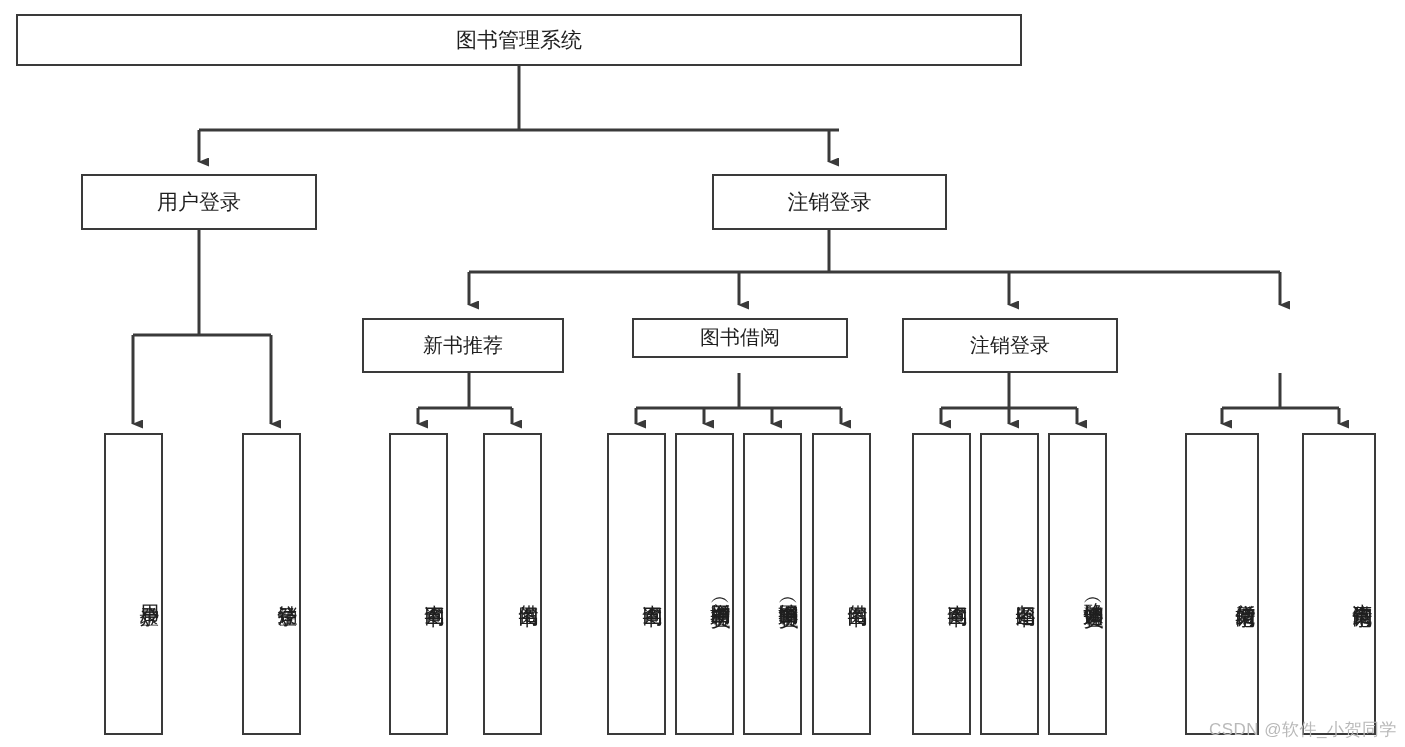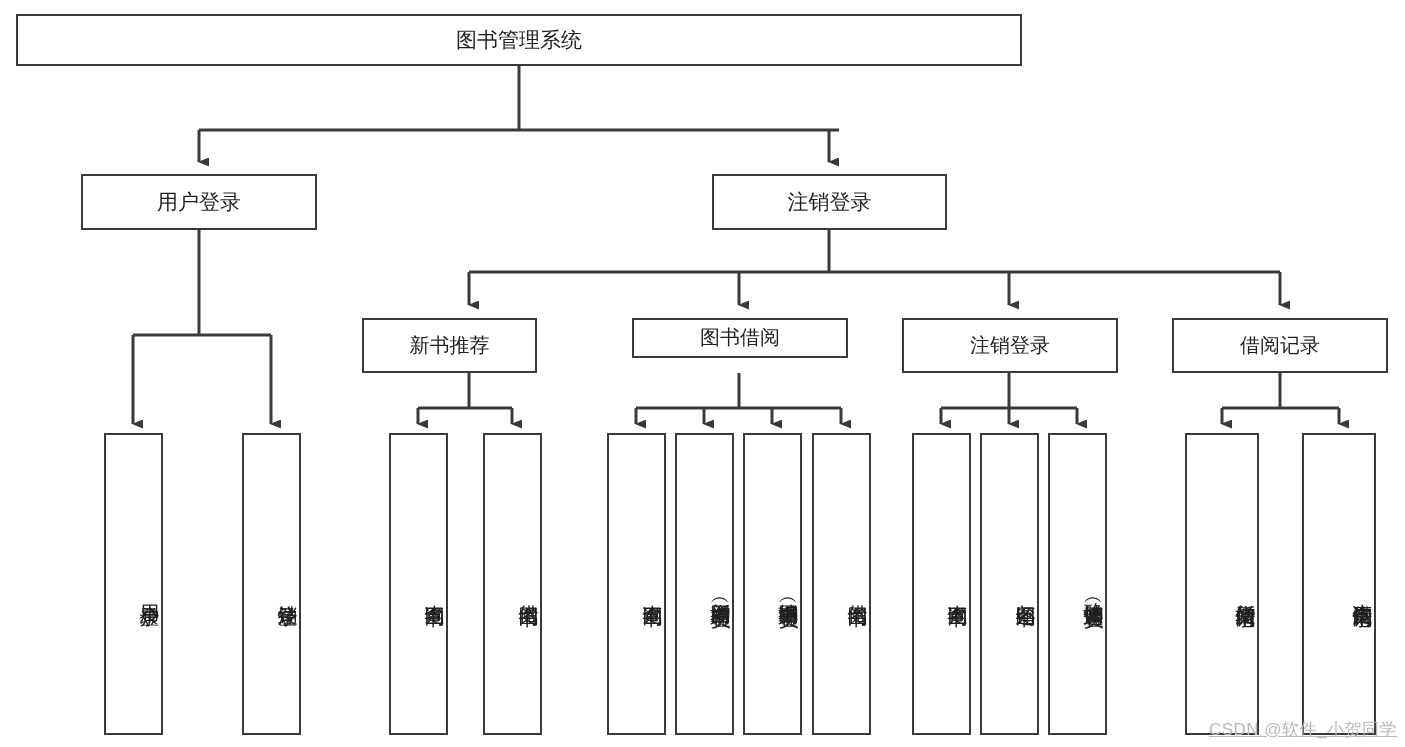--- a/index.html
+++ b/index.html
@@ -64,21 +64,20 @@
   }
   .watermark {
     position: absolute;
     right: 8px;
     bottom: 6px;
     font-size: 17px;
     color: #b9b9b9;
     letter-spacing: 0.5px;
     white-space: nowrap;
     user-select: none;
-    text-decoration: underline;
   }
 </style>
 </head>
 <body>
 
 <div id="canvas">
 
   <svg id="wires" viewBox="0 0 1405 747" width="1405" height="747" xmlns="http://www.w3.org/2000/svg">
     <defs>
       <marker id="arw" markerWidth="9" markerHeight="11" refX="4.5" refY="10" orient="auto" markerUnits="userSpaceOnUse">
@@ -133,32 +132,29 @@
     <span class="txt">图书管理系统</span>
   </div>
 
   <div class="node lvl2" style="left:81px; top:174px; width:236px; height:56px;">
     <span class="txt">用户登录</span>
   </div>
   <div class="node lvl2" style="left:712px; top:174px; width:235px; height:56px;">
     <span class="txt">注销登录</span>
   </div>
 
-  <div class="node lvl3" style="left:362px; top:318px; width:175px; height:55px;align-items:center;">
+  <div class="node lvl3" style="left:362px; top:318px; width:202px; height:55px;align-items:center;">
     <span class="txt">新书推荐</span>
   </div>
   <div class="node lvl3" style="left:632px; top:318px; width:216px; height:40px;">
     <span class="txt">图书借阅</span>
   </div>
   <div class="node lvl3" style="left:902px; top:318px; width:216px; height:55px;">
     <span class="txt">注销登录</span>
   </div>
-  <div class="node lvl3" style="left:1172px; top:318px; width:216px; height:55px;">
-    <span class="txt">借阅记录</span>
-  </div>
 
   <div class="node leaf" style="left:104px; top:433px; width:59px; height:302px;">
     <span class="txt">用户登录</span>
   </div>
   <div class="node leaf" style="left:242px; top:433px; width:59px; height:302px;">
     <span class="txt">注销登录</span>
   </div>
 
   <div class="node leaf" style="left:389px; top:433px; width:59px; height:302px;">
     <span class="txt">查询图书</span>

